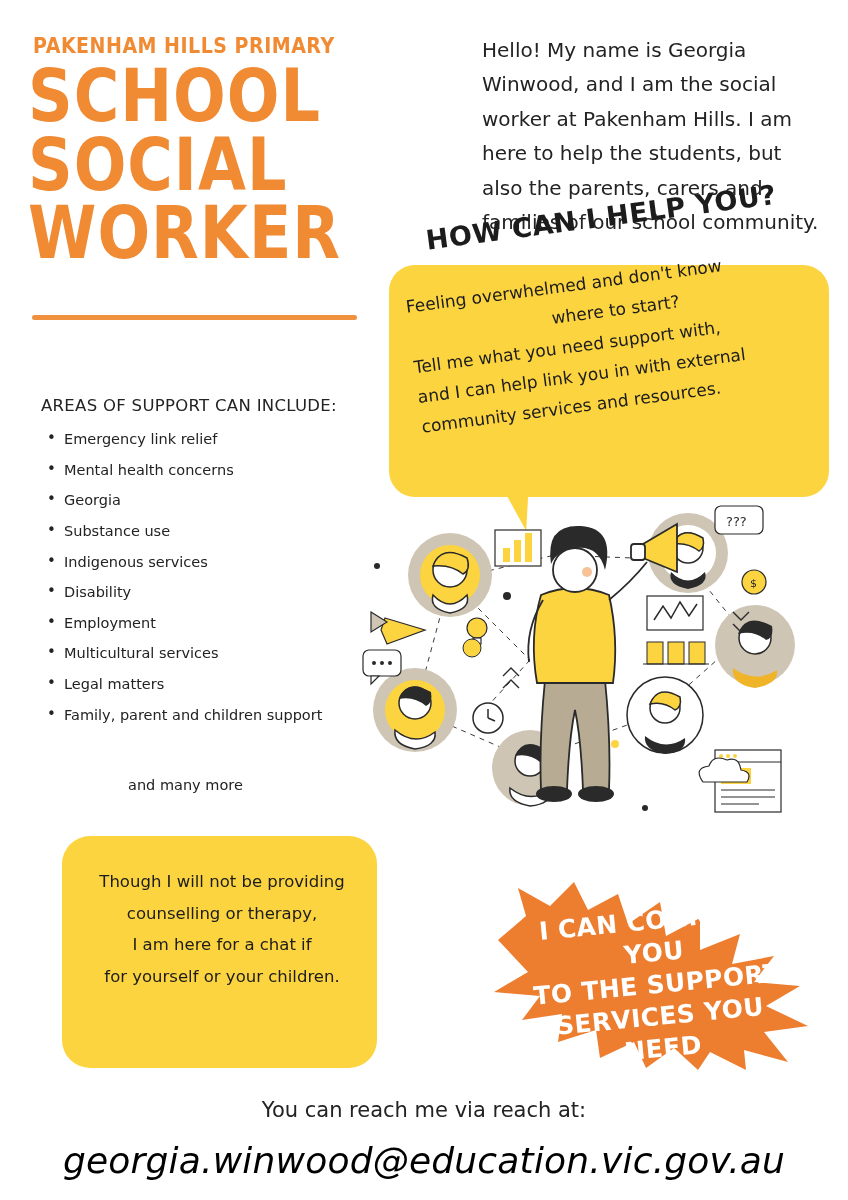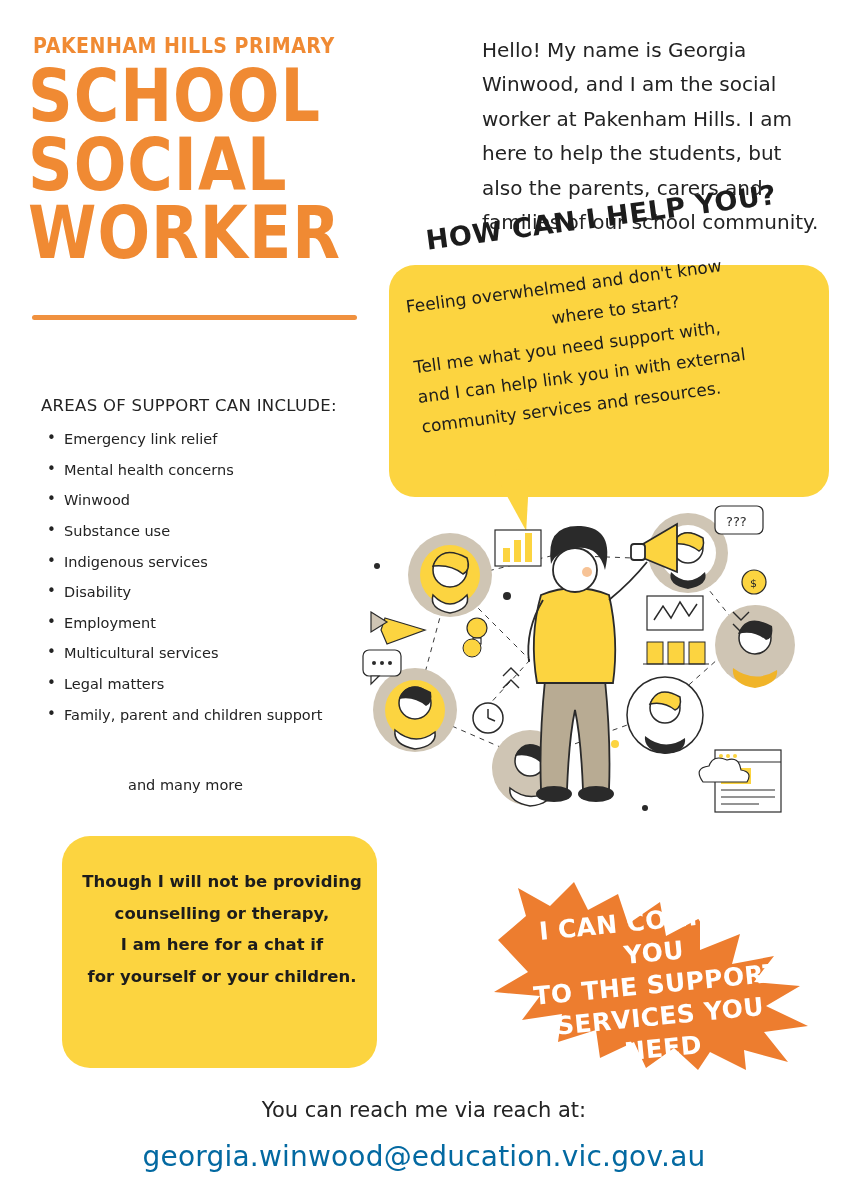--- a/index.html
+++ b/index.html
@@ -181,21 +181,20 @@
   }
   .yellow-card-text {
     position: absolute;
     left: 62px;
     top: 866px;
     width: 320px;
     text-align: center;
     font-size: 16.5px;
     line-height: 1.92;
     color: #1c1c1c;
-    font-weight: bold;
   }
 
   
   .burst {
     position: absolute;
     left: 488px;
     top: 880px;
     width: 330px;
     height: 190px;
   }
@@ -223,44 +222,45 @@
     text-align: center;
     font-size: 21px;
     color: #232323;
   }
   .footer-email {
     position: absolute;
     left: 0;
     top: 1140px;
     width: 848px;
     text-align: center;
-    font-size: 28px;
-    color: #0369a1;
+    font-size: 36px;
+    color: #000000;
     letter-spacing: 0.2px;
+    font-style: italic;
   }
 </style>
 </head>
 <body>
 
 <div class="school-name">PAKENHAM HILLS PRIMARY</div>
 
 <div class="title-block">
   <div class="title-line">SCHOOL</div>
   <div class="title-line">SOCIAL</div>
   <div class="title-line">WORKER</div>
 </div>
 <div class="title-underline"></div>
 
 <div class="intro">Hello! My name is Georgia Winwood, and I am the social worker at Pakenham Hills. I am here to help the students, but also the parents, carers and families of our school community.</div>
 
 <div class="areas-heading">AREAS OF SUPPORT CAN INCLUDE:</div>
 <ul class="areas-list">
   <li>Emergency link relief</li>
   <li>Mental health concerns</li>
-  <li>Winwood</li>
+  <li>Georgia</li>
   <li>Substance use</li>
   <li>Indigenous services</li>
   <li>Disability</li>
   <li>Employment</li>
   <li>Multicultural services</li>
   <li>Legal matters</li>
   <li>Family, parent and children support</li>
 </ul>
 <div class="and-more">and many more</div>
 

